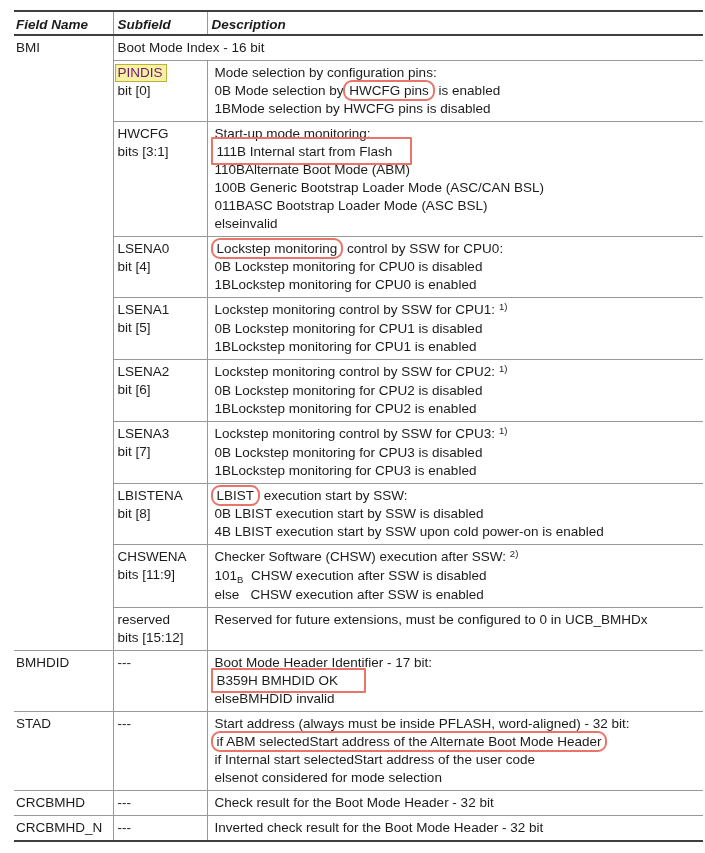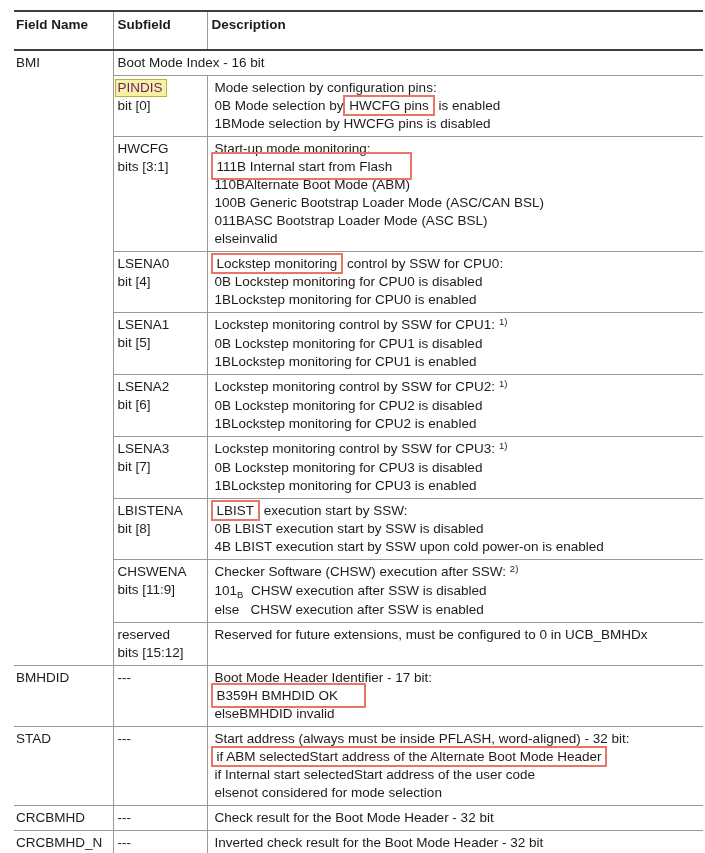--- a/index.html
+++ b/index.html
@@ -22,31 +22,31 @@
     border-bottom: 2px solid #3f3f3f;
   }
   col.c-field { width: 99px; }
   col.c-sub { width: 94px; }
 
   th, td {
     font-size: 13.5px; line-height: 18px;
     text-align: left; vertical-align: top;
     padding: 3px 5px 3px 4px;
   }
-  thead th { font-weight: bold; border-bottom: 2px solid #3f3f3f; padding-top: 4px; padding-bottom: 15px; }
+  thead th { font-weight: bold; border-bottom: 2px solid #3f3f3f; padding-top: 4px; padding-bottom: 0; font-style: italic; }
   tbody td { border-top: 1.5px solid #989898; }
   td + td, th + th { border-left: 1.5px solid #989898; }
   td.field-cell { border-right: 1.5px solid #989898; padding-left: 2px; margin-left: 32px; }
   th.h-field { padding-left: 2px; }
   td.desc-cell { padding-left: 7px; }
   td.sub-cell { padding-left: 4px; }
 
   .desc-line { white-space: pre-wrap; }
 
-  .seg-box  { border: 2px solid #e8756a; border-radius: 0; padding: 1px 4px; margin: 0 0 0 -4px; }
+  .seg-box  { border: 2px solid #e8756a; border-radius: 9px; padding: 1px 4px; margin: 0 0 0 -4px; }
   .seg-boxTall { border: 2px solid #e8756a; border-radius: 1px; padding: 5px 18px 4px 4px; margin: 0 0 1px -4px; }
   .seg-boxWide { border: 2px solid #e8756a; border-radius: 1px; padding: 3px 26px 3px 4px; margin: 0 16px 0 -4px; }
   .seg-hl { background: #f6f2a2; border: 1px solid #b9b13d; padding: 0 3px 1px 2px; margin-left: -3px; color: #701a75; }
   .seg-sup { font-size: 9.5px; position: relative; top: -4px; }
   .seg-sub { font-size: 9.5px; position: relative; top: 3px; }
 
   .sub-bits { }
 </style>
 </head>
 <body>

